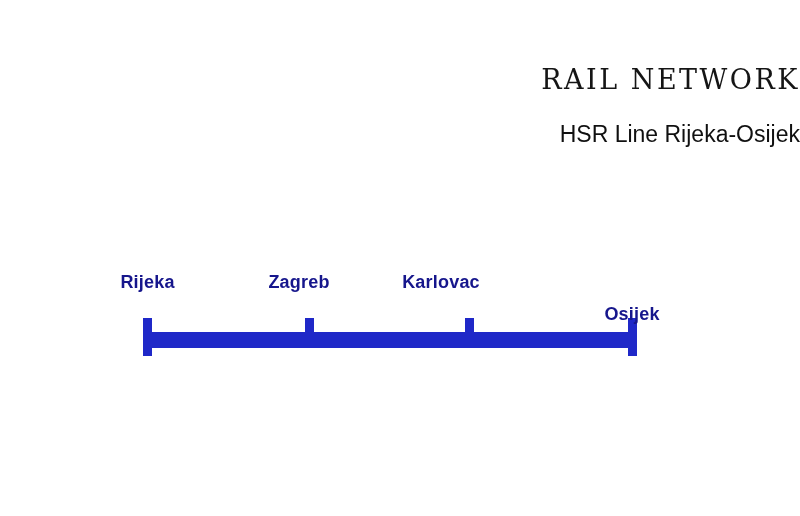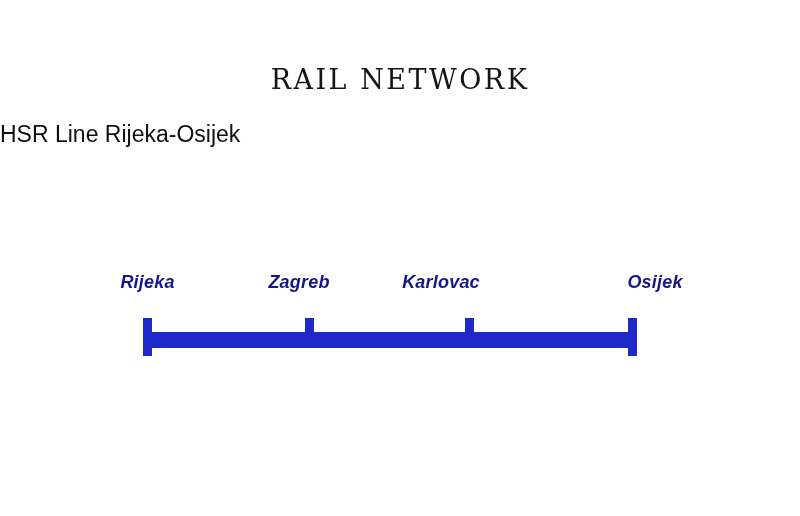--- a/index.html
+++ b/index.html
@@ -21,50 +21,49 @@
     width: 800px;
     height: 516px;
     background: #ffffff;
   }
   
   .title {
     position: absolute;
     left: 0;
     top: 64px;
     width: 800px;
-    text-align: center;
+    text-align: right;
     font-family: "DejaVu Serif", serif;
     font-size: 27px;
     font-weight: 400;
     font-variant: small-caps;
     letter-spacing: 2.5px;
     color: #151515;
     white-space: nowrap;
   }
   .subtitle {
     position: absolute;
     left: 0;
     top: 121px;
     width: 800px;
-    text-align: left;
+    text-align: right;
     font-family: "Liberation Sans", sans-serif;
     font-size: 23px;
     font-weight: 400;
     letter-spacing: 0px;
     color: #101010;
     white-space: nowrap;
   }
   
   .rail-area {
     position: absolute;
     left: 0;
     top: 0;
     width: 800px;
     height: 516px;
-    font-style: italic;
   }
   .rail-bar {
     position: absolute;
     left: 143px;
     top: 332px;
     width: 494px;
     height: 16px;
     background: #1f28c8;
   }
   .station-tick {
@@ -108,16 +107,16 @@
     <div class="station-tick endpoint" style="left:143px;"></div>
     <div class="station-label" style="left:147.5px;">Rijeka</div>
 
     <div class="station-tick intermediate" style="left:304.5px;"></div>
     <div class="station-label" style="left:299px;">Zagreb</div>
 
     <div class="station-tick intermediate" style="left:464.5px;"></div>
     <div class="station-label" style="left:441px;">Karlovac</div>
 
     <div class="station-tick endpoint" style="left:628px;"></div>
-    <div class="station-label" style="left:655px;">Osijek</div>
+    <div class="station-label" style="left:632px;margin-top:32px;">Osijek</div>
 
   </div>
 </div>
 
 </body></html>

